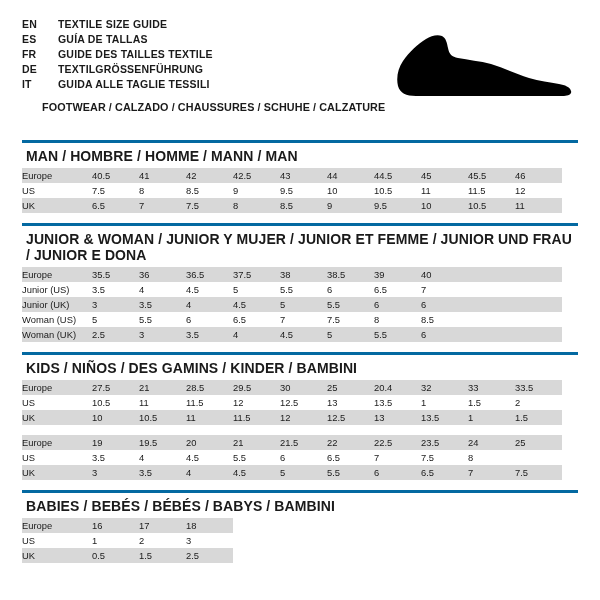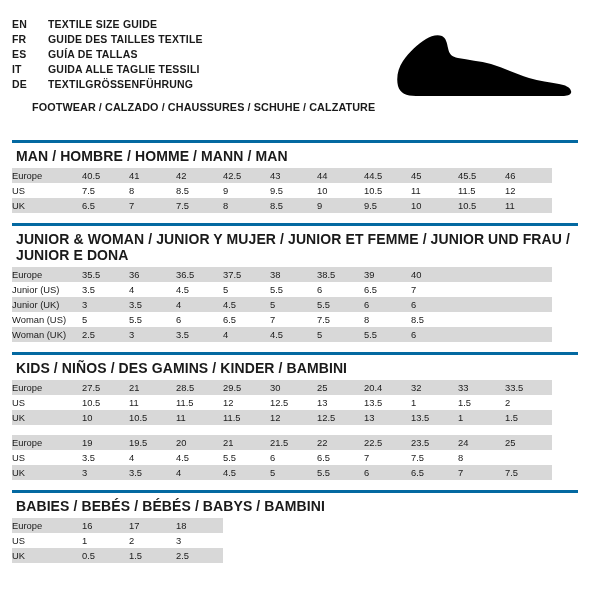--- a/index.html
+++ b/index.html
@@ -12,21 +12,21 @@
     background: #ffffff;
     font-family: "Liberation Sans", sans-serif;
     color: #1a1a1a;
     overflow: hidden;
   }
   .page {
     position: relative;
     width: 600px;
     height: 512px;
     box-sizing: border-box;
-    padding: 18px 22px 0 12px;
+    padding: 18px 22px 0 22px;
   }
   
   .header {
     position: relative;
     height: 92px;
   }
   .lang-table {
     border-collapse: collapse;
     font-size: 10.5px;
     font-weight: bold;
@@ -102,34 +102,34 @@
 <div class="page">
 
   <div class="header">
     <table class="lang-table">
       <tbody>
         <tr>
           <td class="lang-code">EN</td>
           <td class="lang-title">TEXTILE SIZE GUIDE</td>
         </tr>
         <tr>
+          <td class="lang-code">ES</td>
+          <td class="lang-title">GUÍA DE TALLAS</td>
+        </tr>
+        <tr>
           <td class="lang-code">FR</td>
           <td class="lang-title">GUIDE DES TAILLES TEXTILE</td>
         </tr>
         <tr>
-          <td class="lang-code">ES</td>
-          <td class="lang-title">GUÍA DE TALLAS</td>
+          <td class="lang-code">DE</td>
+          <td class="lang-title">TEXTILGRÖSSENFÜHRUNG</td>
         </tr>
         <tr>
           <td class="lang-code">IT</td>
           <td class="lang-title">GUIDA ALLE TAGLIE TESSILI</td>
-        </tr>
-        <tr>
-          <td class="lang-code">DE</td>
-          <td class="lang-title">TEXTILGRÖSSENFÜHRUNG</td>
         </tr>
       </tbody>
     </table>
 
     <svg class="shoe-logo" viewBox="0 0 182 70">
       <path d="M6 56 C4 48 6 38 11 31 C17 22 26 14 34 9 C39 6 45 4 50 6 C54 8 55 13 56 18 C57 24 60 27 66 28 C76 30 88 31 99 34 C112 38 124 44 137 48 C147 51 158 52 167 54 C173 55 178 57 179 61 C180 64 177 66 172 66 L24 66 C14 66 8 63 6 56 Z" fill="#000000"></path>
       <path d="M150 58 C158 58 166 59 172 61 C175 62 176 64 173 64 L150 64 Z" fill="#000000"></path>
     </svg>
 
     <div class="subtitle">FOOTWEAR / CALZADO / CHAUSSURES / SCHUHE / CALZATURE</div>

